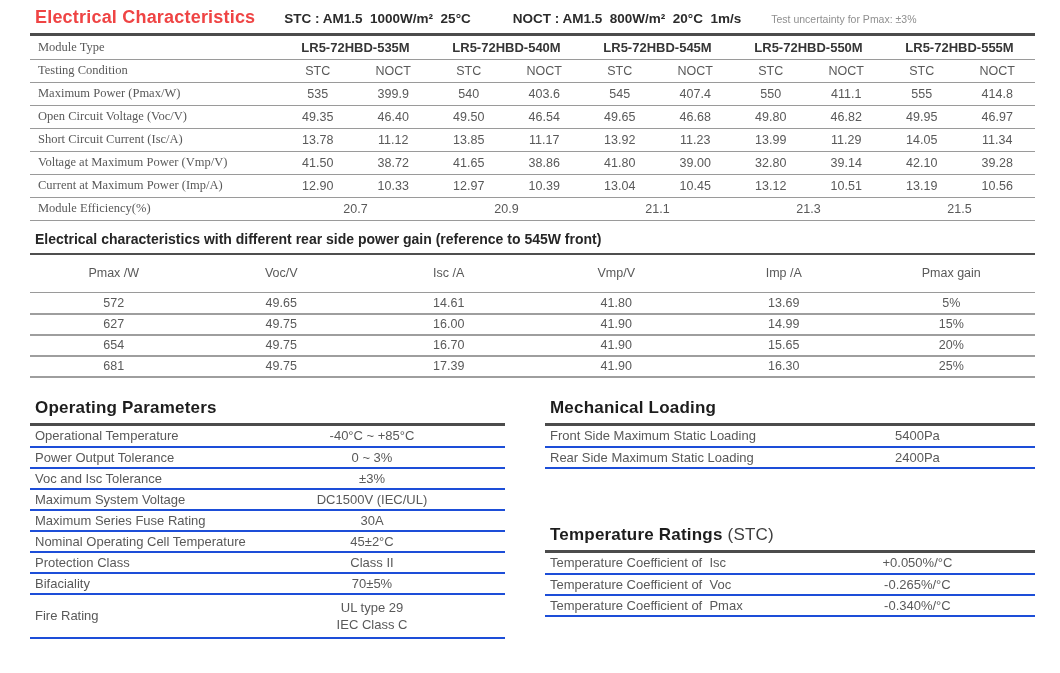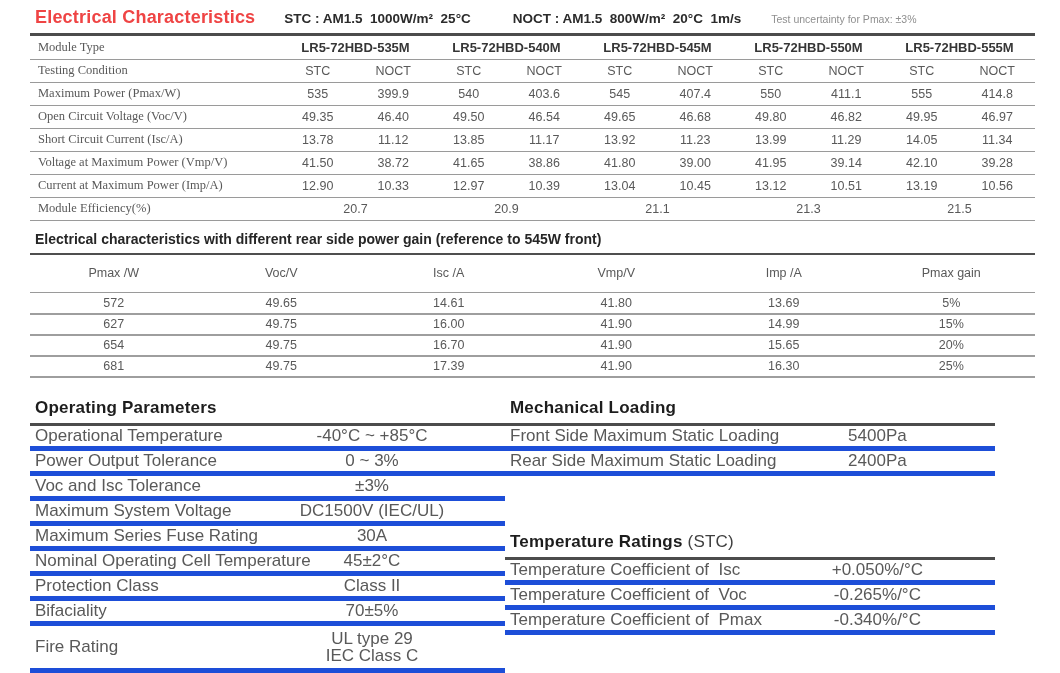--- a/index.html
+++ b/index.html
@@ -28,29 +28,29 @@
   .t1 .mod { font-weight:bold; color:#363636; font-size:13px; }
   
   .sub-title { margin:10px 25px 6px 35px; font-size:14px; font-weight:bold; color:#262626; }
   .t2 { width:1005px; margin:0 25px 0 30px; border-top:2px solid #4f4f4f; }
   .t2 td { padding:0; font-size:12.5px; color:#595959; text-align:center; }
   .t2 tr.hdr2 td { height:39px; border-bottom:1px solid #9a9a9a; }
   .t2 tr.data td { height:21px; border-bottom:2px solid #9e9e9e; }
   
   .bottom { display:flex; margin:20px 25px 0 30px; }
   .colL { width:475px; }
-  .colR { width:490px; }
+  .colR { width:490px; margin-left:40px; }
   .sec-title {
     font-size:17px; font-weight:bold; color:#1d1d1d; letter-spacing:0.2px;
     padding:0 0 5px 5px; border-bottom:3px solid #4c4c4c; margin:0;
   }
   .sec-title .suffix { font-weight:normal; color:#3f3f3f; }
   .pt { width:100%; }
-  .pt td { border-bottom:5px solid #1d4ed8; height:21px; padding:0;
-           font-size:17px; color:#595959; }
+  .pt td { border-bottom:2px solid #1d4ed8; height:21px; padding:0;
+           font-size:13px; color:#595959; }
   .pt .plbl { text-align:left; padding-left:5px; white-space:pre; }
   .pt .pval { text-align:center; }
   .colL .pt .plbl { width:44%; }
   .colR .pt .plbl { width:52%; }
   .pt .multi { padding:4px 0; }
   .pt .multi div { line-height:17px; }
   .spacer-temp { height:56px; }
 </style>
 </head>
 <body>
@@ -140,21 +140,21 @@
           <td>11.34</td>
         </tr>
         <tr>
           <td class="lbl">Voltage at Maximum Power (Vmp/V)</td>
           <td>41.50</td>
           <td>38.72</td>
           <td>41.65</td>
           <td>38.86</td>
           <td>41.80</td>
           <td>39.00</td>
-          <td>41.95</td>
+          <td>32.80</td>
           <td>39.14</td>
           <td>42.10</td>
           <td>39.28</td>
         </tr>
         <tr>
           <td class="lbl">Current at Maximum Power (Imp/A)</td>
           <td>12.90</td>
           <td>10.33</td>
           <td>12.97</td>
           <td>10.39</td>

